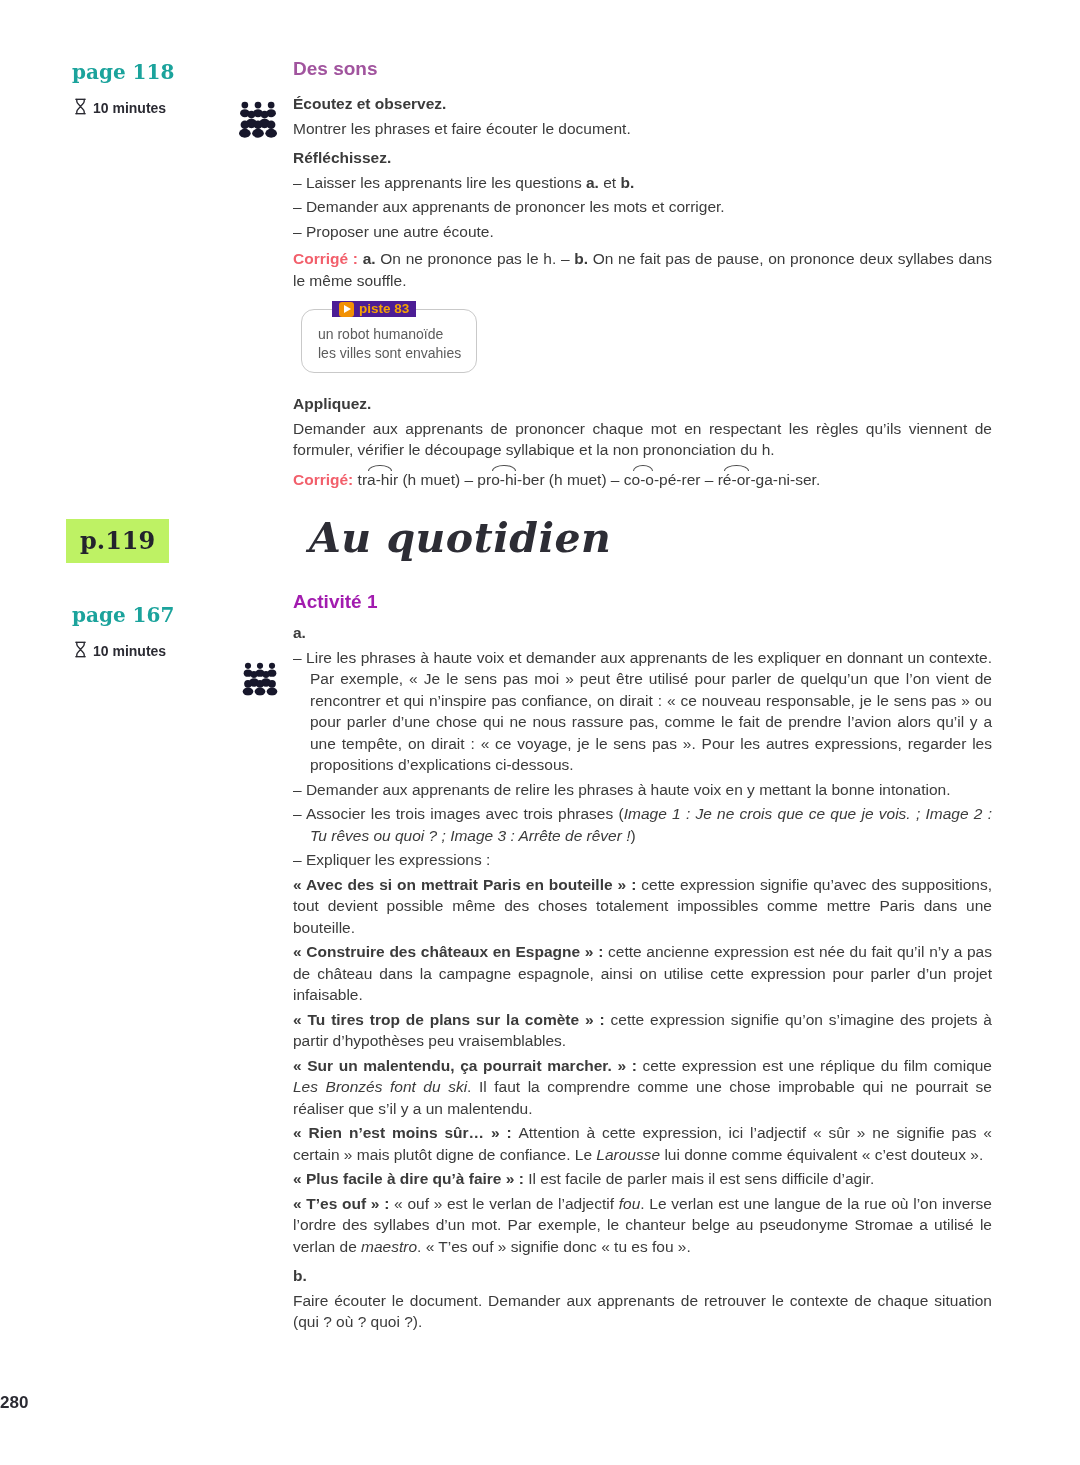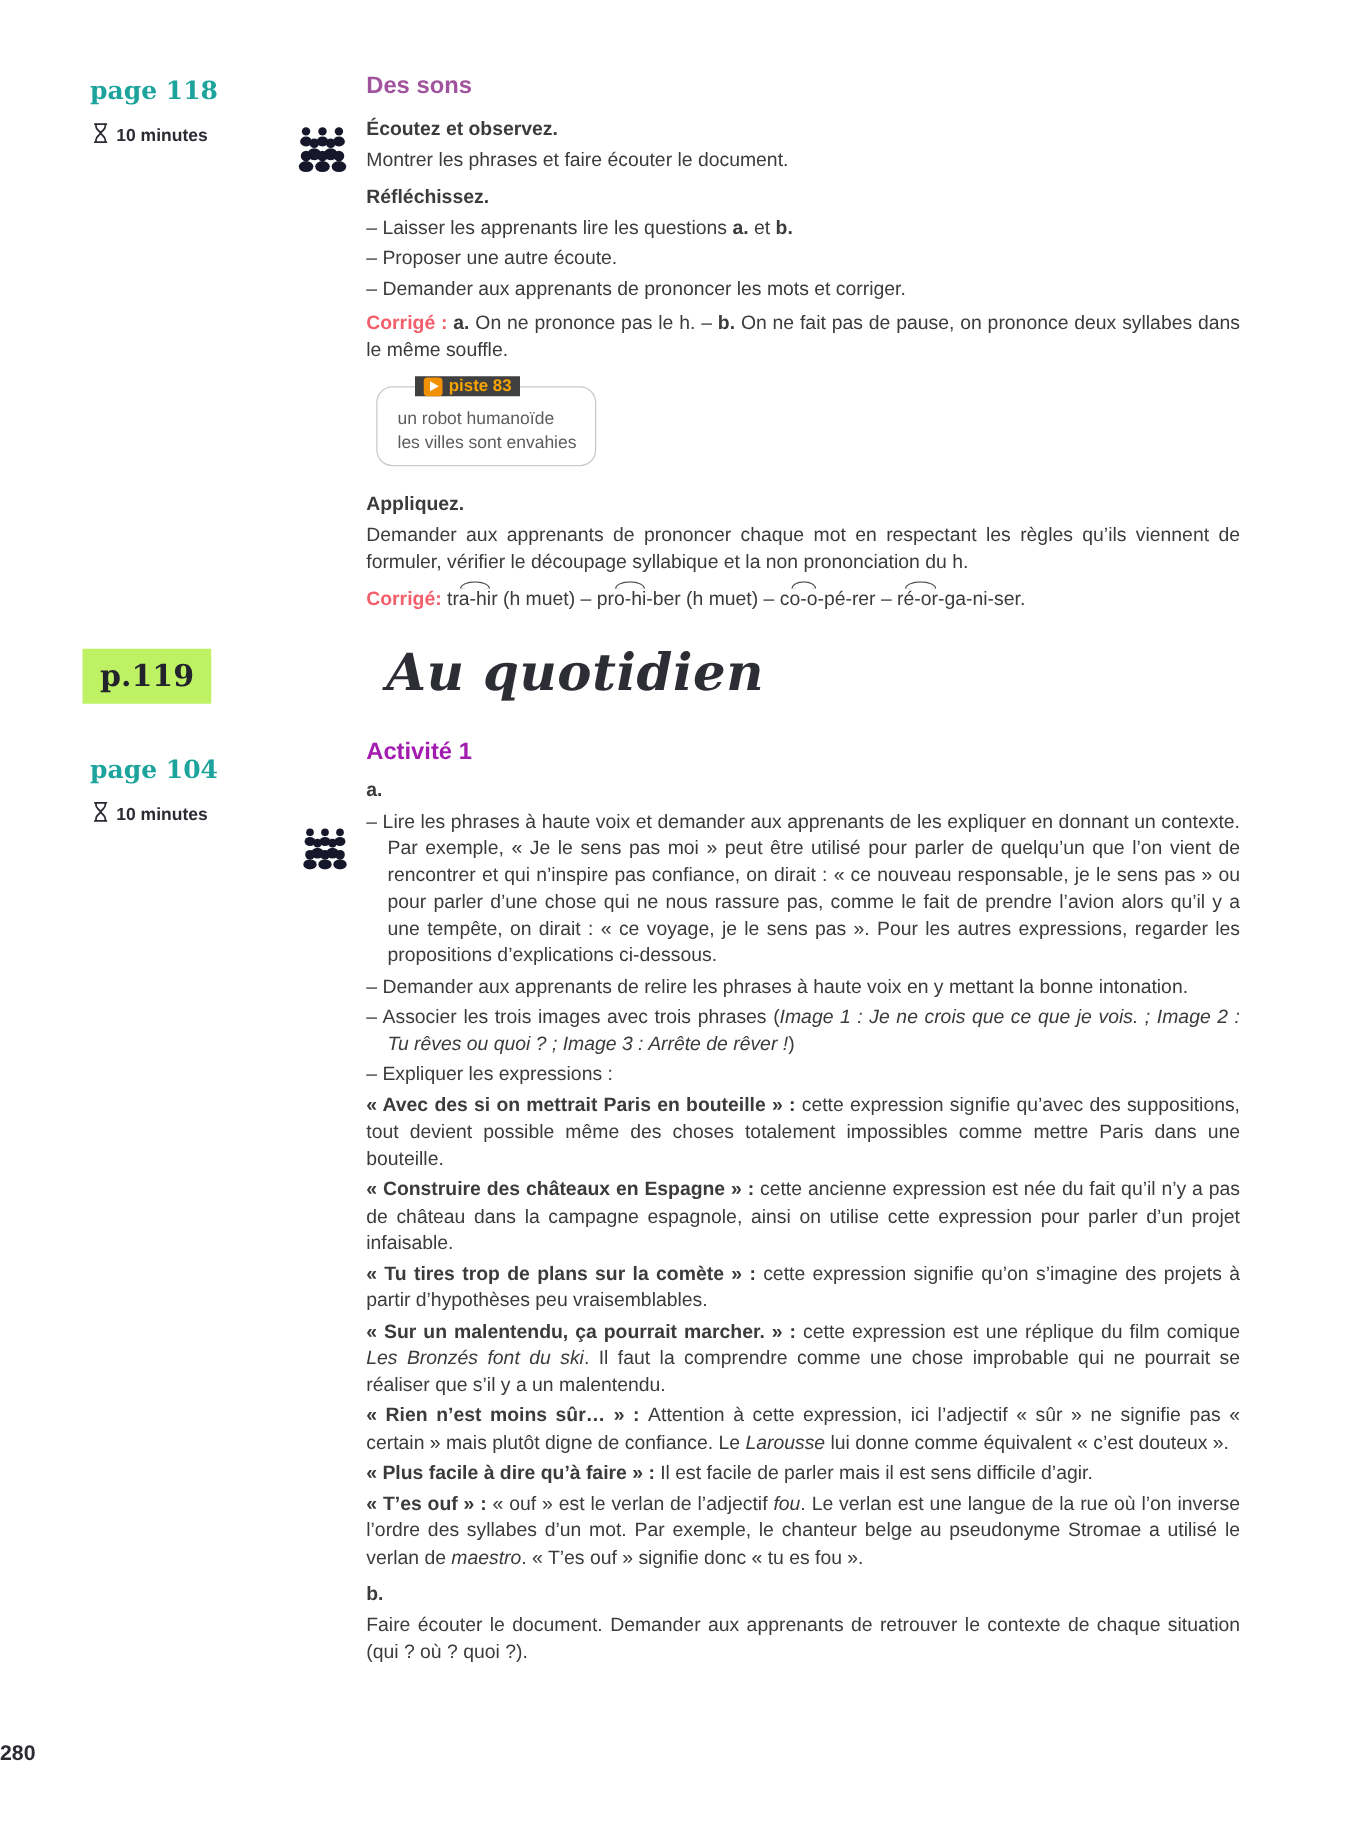--- a/index.html
+++ b/index.html
@@ -44,21 +44,21 @@
     border-radius:50% 50% 0 0 / 100% 100% 0 0;
   }
   
   .piste{
     position:relative;width:146px;margin:18px 0 20px 8px;
     border:1.5px solid #c9c9c9;border-radius:13px;
     padding:15px 12px 9px 16px;font-size:14px;line-height:19px;color:#5c5c5c;
     text-align:left;
   }
   .piste-label{
-    position:absolute;top:-9px;left:30px;background:#404040;padding:0 7px;
+    position:absolute;top:-9px;left:30px;background:#4c1d95;padding:0 7px;
     display:flex;align-items:center;gap:5px;
     font-weight:bold;color:#f5a300;font-size:13.5px;line-height:16px;white-space:nowrap;
   }
   .play{
     width:15px;height:15px;background:#f29104;border-radius:3px;
     display:inline-flex;align-items:center;justify-content:center;flex:0 0 auto;
   }
   .play::before{
     content:"";border-left:7px solid #ffffff;
     border-top:4px solid transparent;border-bottom:4px solid transparent;margin-left:2px;
@@ -116,21 +116,21 @@
     <span>10 minutes</span>
   </div>
   <div class="people" style="left:236px;top:100px">
     <svg width="44" height="38" viewBox="0 0 60 52" fill="#17172b">
         <use href="#crowd"></use>
       </svg>
   </div>
 
   <div class="pbox">p.119</div>
 
-  <div class="page-ref" style="top:603px">page 104</div>
+  <div class="page-ref" style="top:603px">page 167</div>
   <div class="timer" style="top:641px">
     <span><svg width="13" height="17" viewBox="0 0 14 18">
           <use href="#hourglass"></use>
         </svg></span>
     <span>10 minutes</span>
   </div>
   <div class="people" style="left:240px;top:661px">
     <svg width="40" height="35" viewBox="0 0 60 52" fill="#17172b">
         <use href="#crowd"></use>
       </svg>
@@ -138,22 +138,22 @@
 
   <main class="main">
 
     <h2 class="h-purple">Des sons</h2>
 
     <p class="tb">Écoutez et observez.</p>
     <p>Montrer les phrases et faire écouter le document.</p>
 
     <p class="tb mt8">Réfléchissez.</p>
     <p class="bullet"><span>– Laisser les apprenants lire les questions </span><strong>a.</strong><span> et </span><strong>b.</strong></p>
+    <p class="bullet">– Demander aux apprenants de prononcer les mots et corriger.</p>
     <p class="bullet">– Proposer une autre écoute.</p>
-    <p class="bullet">– Demander aux apprenants de prononcer les mots et corriger.</p>
 
     <p class="mt6"><strong class="pink">Corrigé : </strong><strong>a. </strong><span>On ne prononce pas le h. – </span><strong>b. </strong><span>On ne fait pas de pause, on prononce deux syllabes dans le même souffle.</span></p>
 
     <div class="piste">
       <div class="piste-label">
         <span class="play"></span>
         <span>piste 83</span>
       </div>
       <div class="piste-line">un robot humanoïde</div>
       <div class="piste-line">les villes sont envahies</div>

